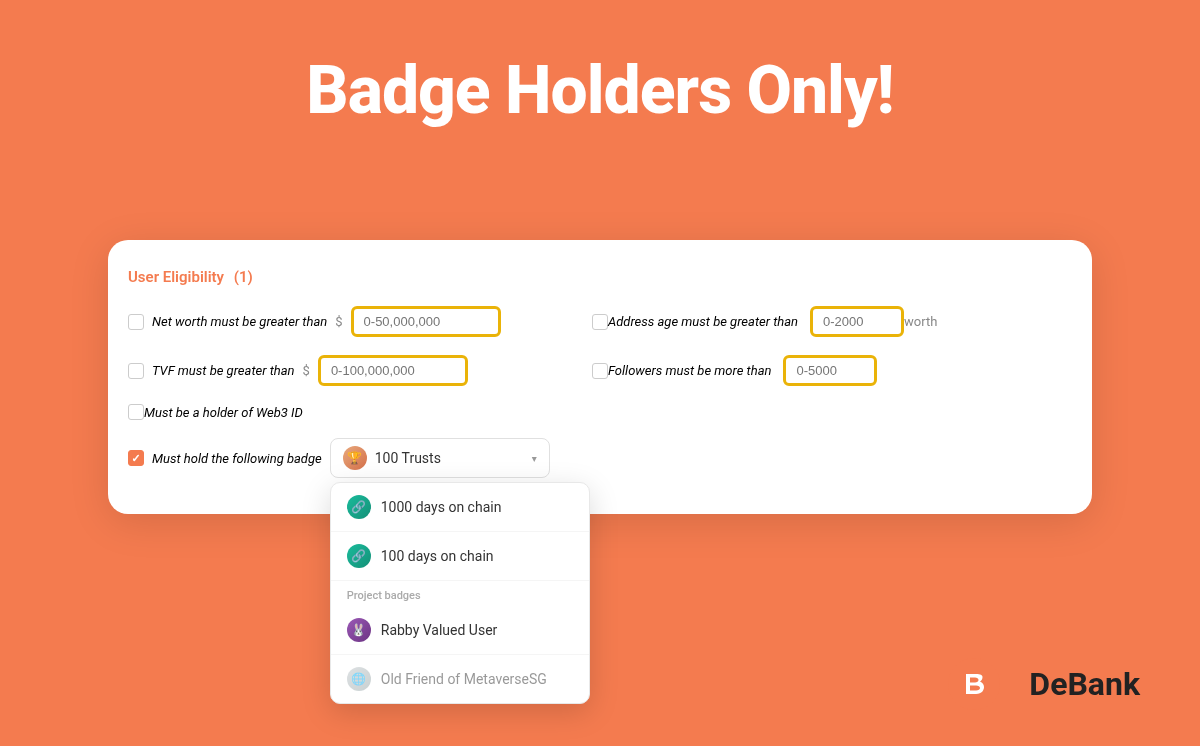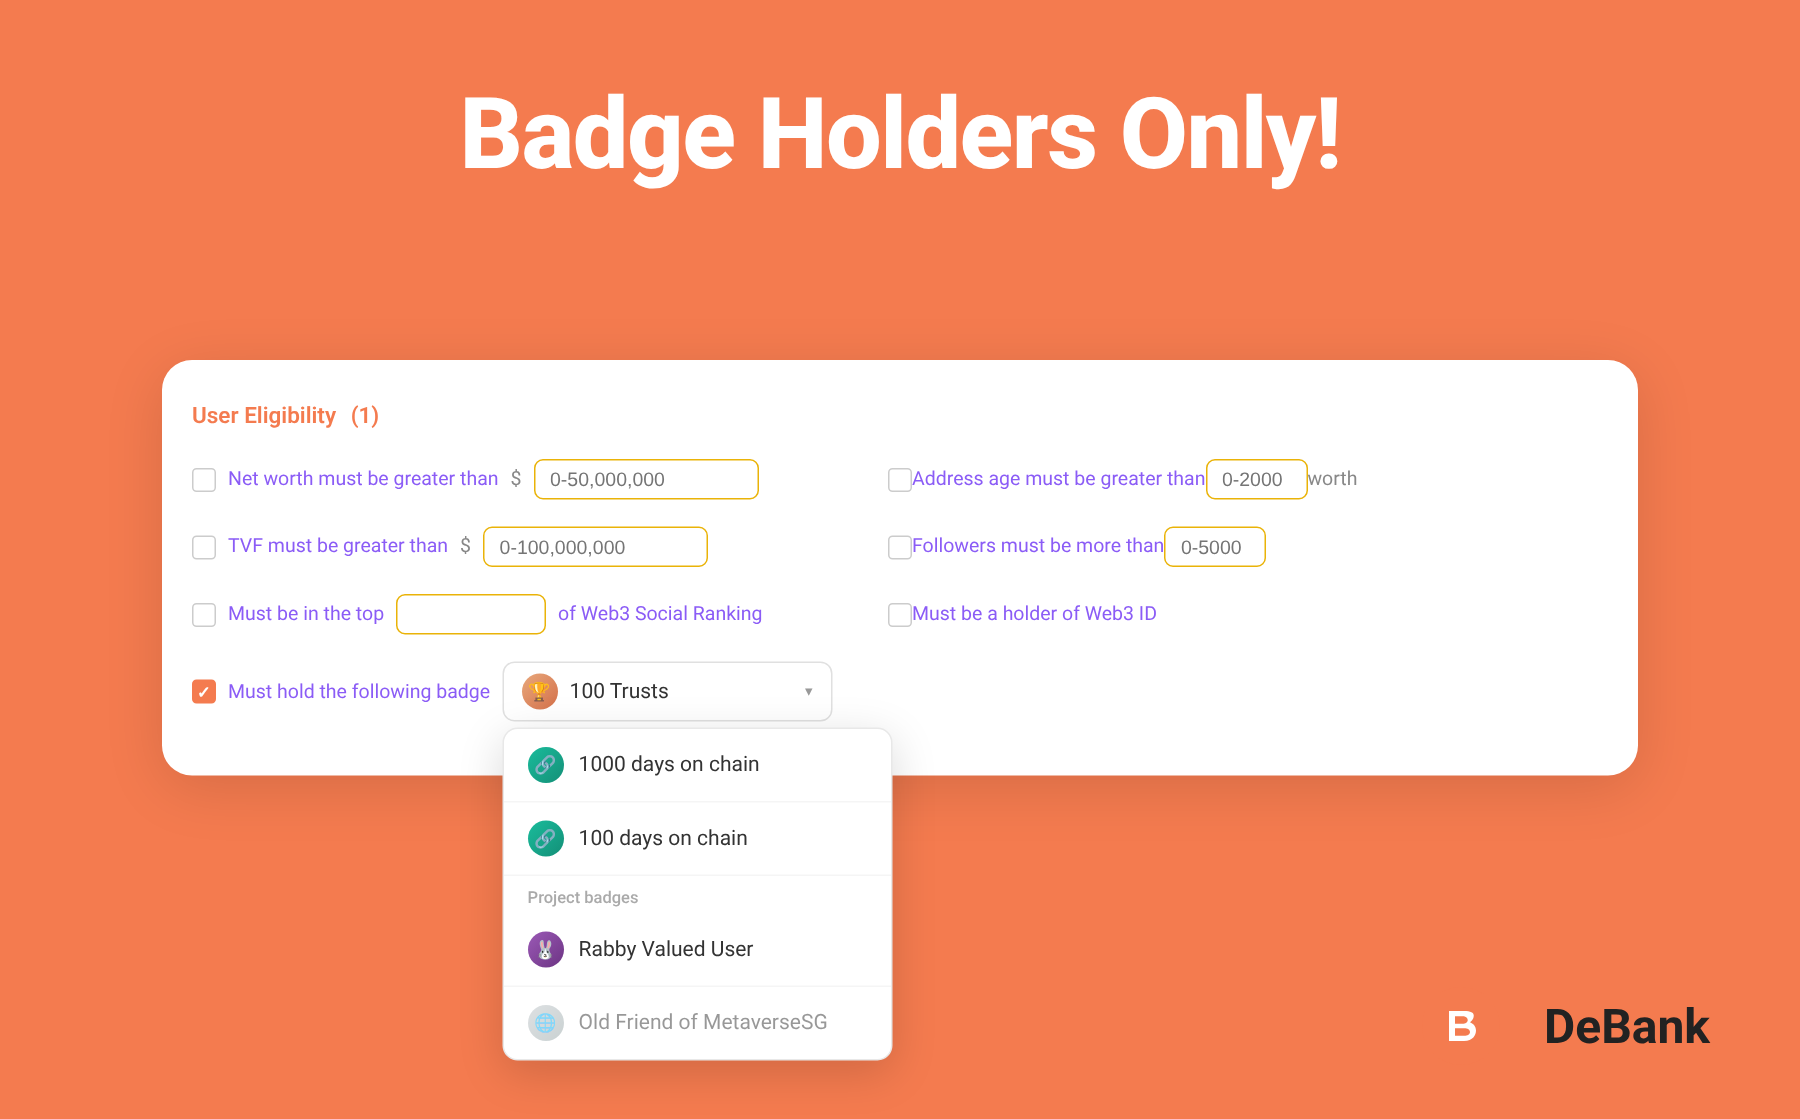--- a/index.html
+++ b/index.html
@@ -87,41 +87,43 @@
 
     .checkbox.checked::after {
       content: '✓';
       color: white;
       font-size: 11px;
       font-weight: bold;
     }
 
     .field-label {
       font-size: 13px;
-      color: #8b5cf6;
+      color: #000000;
       white-space: nowrap;
+      font-style: italic;
     }
 
     .dollar-sign {
       font-size: 13px;
       color: #888;
     }
 
     .text-input {
-      border: 1px solid #eab308;
+      border: 3px solid #eab308;
       border-radius: 6px;
       padding: 5px 10px;
       font-size: 13px;
       color: #bbb;
       background: #fff;
       width: 150px;
     }
 
     .text-input-sm {
-      width: 68px;
+      width: 94px;
+      margin-left: 12px;
     }
 
     .text-input-top {
       width: 100px;
     }
 
     .days-label {
       font-size: 13px;
       color: #888;
     }
@@ -283,26 +285,20 @@
         <input class="text-input" type="text" placeholder="0-100,000,000" style="">
       </div>
       <div class="row-right">
         <div class="checkbox"></div>
         <span class="field-label">Followers must be more than</span>
         <input class="text-input text-input-sm" type="text" placeholder="0-5000" style="">
       </div>
     </div>
 
     <div class="row">
-      <div class="row-left" style="gap:8px;">
-        <div class="checkbox"></div>
-        <span class="field-label">Must be in the top</span>
-        <input class="text-input text-input-top" type="text" placeholder="" style="">
-        <span class="field-label">of Web3 Social Ranking</span>
-      </div>
       <div class="row-right">
         <div class="checkbox"></div>
         <span class="field-label">Must be a holder of Web3 ID</span>
       </div>
     </div>
 
     <div class="row" style="position:relative;">
       <div class="row-left">
         <div class="checkbox checked"></div>
         <span class="field-label">Must hold the following badge</span>

